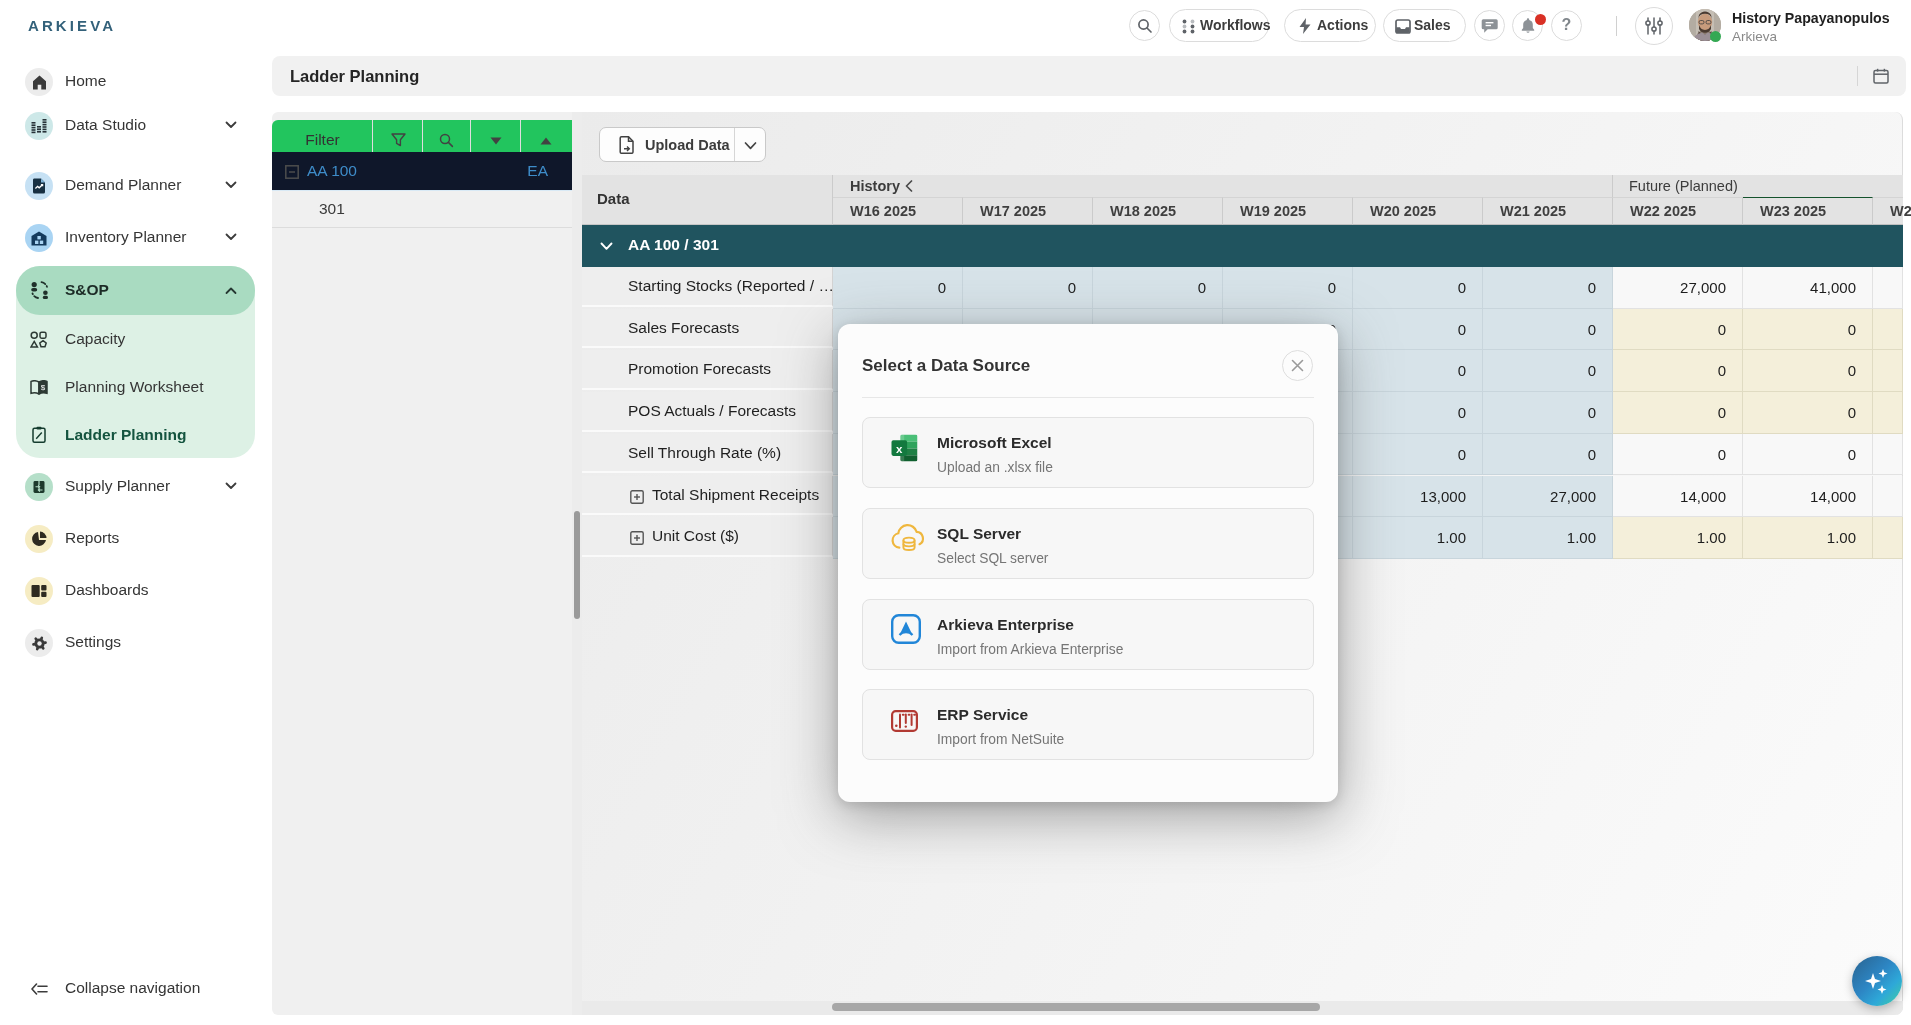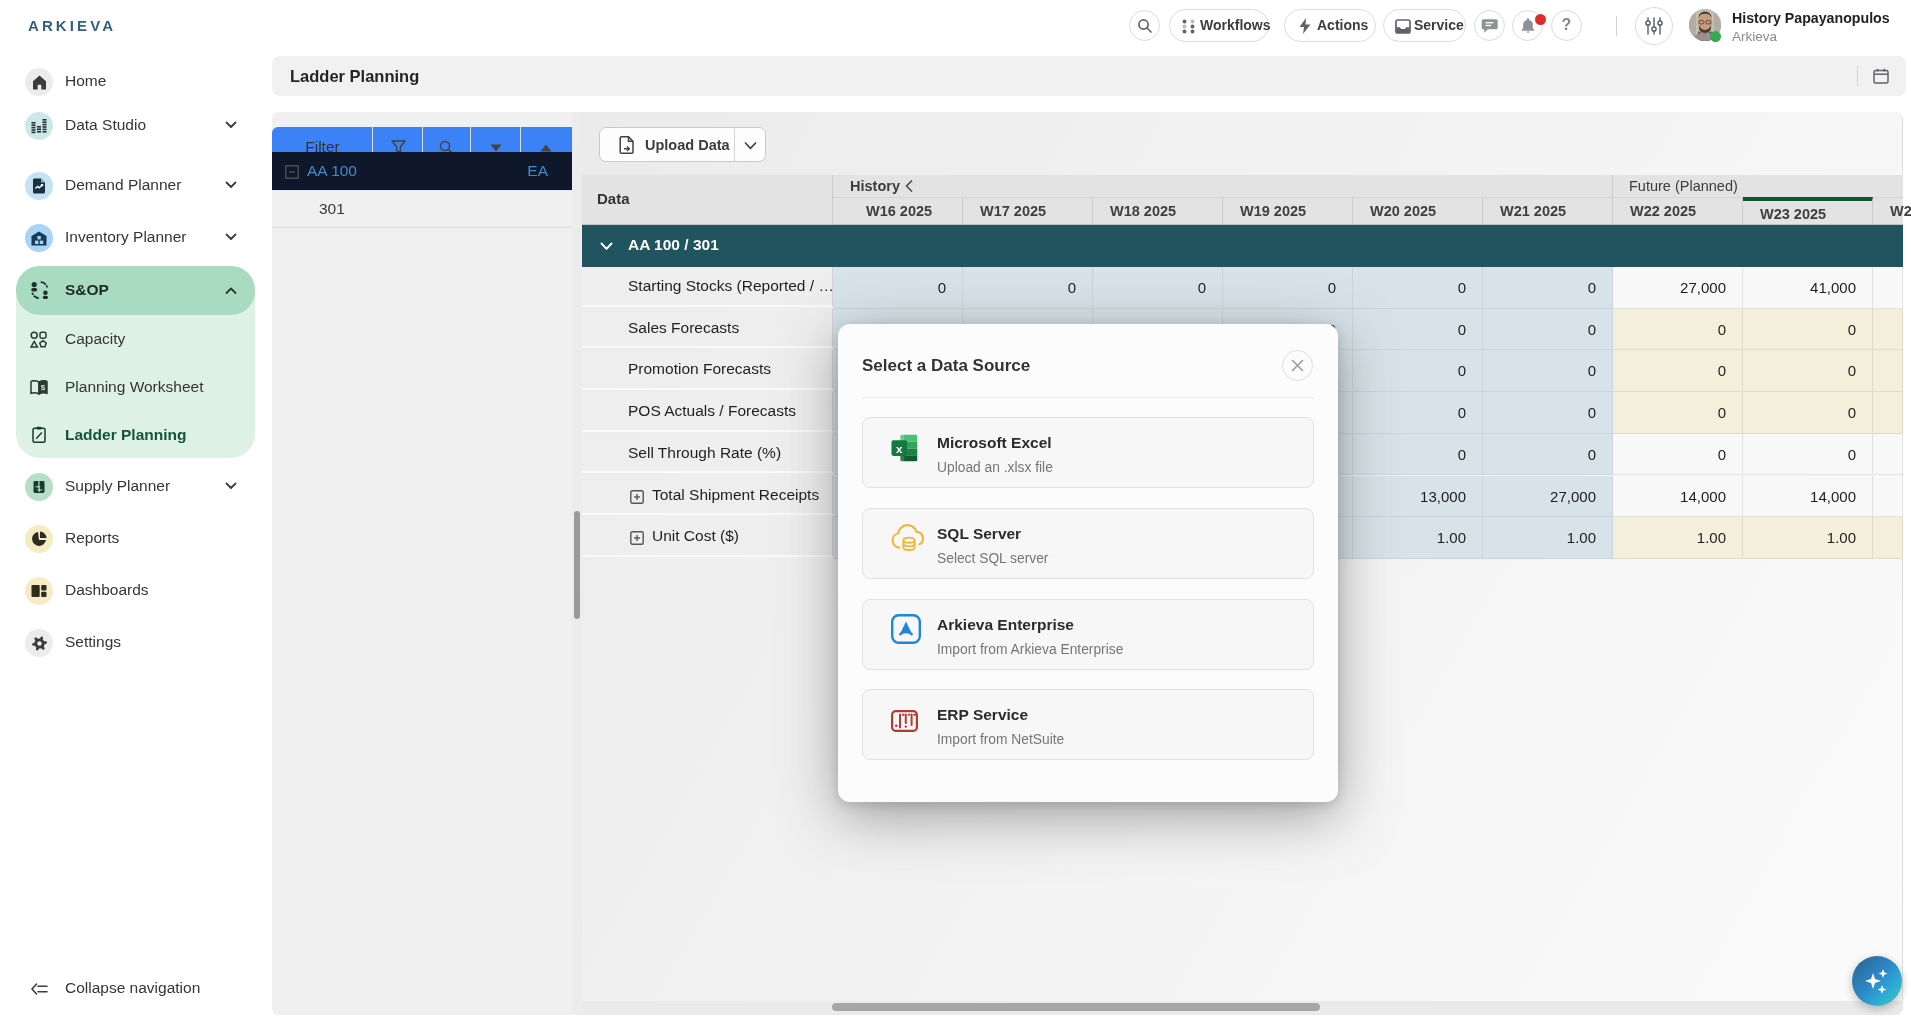--- a/index.html
+++ b/index.html
@@ -26,21 +26,21 @@
   .nav-chev { position:absolute; left:225px; top:21px; }
 
   
   #lpbar { position:absolute; left:272px; top:56px; width:1634px; height:40px; background:#f1f1f1;
     border-radius:8px; }
   #lpbar .t { position:absolute; left:18px; top:11px; font-size:16.5px; font-weight:bold; color:#252525; }
 
   
   #fpanel { position:absolute; left:272px; top:112px; width:300px; height:903px; background:#f0f0f0;
     border-radius:6px 0 0 6px; }
-  .fhcell { position:absolute; top:15px; height:40px; border-right:1px solid #dedede; background:#3b82f6; }
+  .fhcell { position:absolute; top:8px; height:40px; border-right:1px solid #dedede; background:#22c55e; }
   #aa-row { position:absolute; left:0; top:40px; width:300px; height:39px; background:#0f172a;
     border-bottom:1px solid #d8e9f5; }
   #row301 { position:absolute; left:0; top:79px; width:300px; height:37px; background:#f0f0f0;
     border-bottom:1px solid #dcdcdc; }
 
   
   #vtrack { position:absolute; left:572px; top:112px; width:10px; height:903px; background:#ececec; }
   #vthumb { position:absolute; left:574px; top:511px; width:6px; height:108px; background:#9a9a9a; border-radius:3px; }
 
   
@@ -100,21 +100,21 @@
         <path d="M8 0 L1.5 9 L6 9 L5 16 L12.5 6.5 L7.6 6.5 Z" fill="#5f6368"></path>
       </svg>
       <span style="position:absolute;left:32px;">Actions</span>
     </div>
 
     <div class="pill" style="left:1383px; width:83px;">
       <svg width="16" height="15" viewBox="0 0 16 15" style="left:11px;top:9px;">
         <path d="M2.7 1 h10.6 a1.7 1.7 0 0 1 1.7 1.7 v9.6 a1.7 1.7 0 0 1 -1.7 1.7 h-10.6 a1.7 1.7 0 0 1 -1.7 -1.7 v-9.6 a1.7 1.7 0 0 1 1.7 -1.7 z" fill="none" stroke="#5f6368" stroke-width="1.7"></path>
         <path d="M1.4 8.2 h3.6 l1 1.8 h4 l1-1.8 h3.6 v4.1 a1.7 1.7 0 0 1 -1.7 1.7 h-10.6 a1.7 1.7 0 0 1 -1.7 -1.7 z" fill="#5f6368"></path>
       </svg>
-      <span style="position:absolute;left:30px;">Service</span>
+      <span style="position:absolute;left:30px;">Sales</span>
     </div>
 
     <div class="cbtn" style="left:1474px;">
       <svg width="17" height="16" viewBox="0 0 17 16" style="left:6px;top:7px;">
         <path d="M2 1 h13 a1.5 1.5 0 0 1 1.5 1.5 v7 a1.5 1.5 0 0 1 -1.5 1.5 h-8.5 l-3.5 3.5 v-3.5 h-1 a1.5 1.5 0 0 1 -1.5 -1.5 v-7 a1.5 1.5 0 0 1 1.5 -1.5 z" fill="#8d9297" transform="translate(0.2,0.2)"></path>
         <line x1="4.6" y1="4.7" x2="12.4" y2="4.7" stroke="#fff" stroke-width="1.4"></line>
         <line x1="4.6" y1="7.5" x2="10" y2="7.5" stroke="#fff" stroke-width="1.4"></line>
       </svg>
     </div>
 
@@ -424,41 +424,41 @@
 <div class="abs" style="left:833px;top:175px;width:780px;height:22px;background:#e3e3e3;border-right:1px solid #cbcbcb;">
         <div class="abs" style="left:17px;top:2.5px;font-weight:bold;font-size:14.5px;color:#3c3c3c;">History</div>
         <svg width="8" height="12" viewBox="0 0 8 12" style="position:absolute;left:72px;top:5px;">
           <path d="M6.5 1 L1.5 6 L6.5 11" fill="none" stroke="#4a4a4a" stroke-width="1.7" stroke-linecap="round" stroke-linejoin="round"></path>
         </svg>
       </div>
 <div class="abs" style="left:1613px;top:175px;width:290px;height:22px;background:#e3e3e3;">
         <div class="abs" style="left:16px;top:2.5px;font-weight:normal;font-size:14.5px;color:#3c3c3c;">Future (Planned)</div>
       </div>
 <div class="abs" style="left:833px;top:197px;width:130px;height:28px;background:#e3e3e3;border-right:1px solid #cbcbcb;border-bottom:1px solid #bfbfbf;border-top:1px solid #d4d4d4;">
-        <div class="abs" style="left:17px;top:5px;font-weight:bold;font-size:14.5px;color:#3f3f3f;white-space:nowrap;margin-left:16px;">W16 2025</div>
+        <div class="abs" style="left:17px;top:5px;font-weight:bold;font-size:14.5px;color:#3f3f3f;white-space:nowrap;">W16 2025</div>
       </div>
 <div class="abs" style="left:963px;top:197px;width:130px;height:28px;background:#e3e3e3;border-right:1px solid #cbcbcb;border-bottom:1px solid #bfbfbf;border-top:1px solid #d4d4d4;">
         <div class="abs" style="left:17px;top:5px;font-weight:bold;font-size:14.5px;color:#3f3f3f;white-space:nowrap;">W17 2025</div>
       </div>
 <div class="abs" style="left:1093px;top:197px;width:130px;height:28px;background:#e3e3e3;border-right:1px solid #cbcbcb;border-bottom:1px solid #bfbfbf;border-top:1px solid #d4d4d4;">
         <div class="abs" style="left:17px;top:5px;font-weight:bold;font-size:14.5px;color:#3f3f3f;white-space:nowrap;">W18 2025</div>
       </div>
 <div class="abs" style="left:1223px;top:197px;width:130px;height:28px;background:#e3e3e3;border-right:1px solid #cbcbcb;border-bottom:1px solid #bfbfbf;border-top:1px solid #d4d4d4;">
         <div class="abs" style="left:17px;top:5px;font-weight:bold;font-size:14.5px;color:#3f3f3f;white-space:nowrap;">W19 2025</div>
       </div>
 <div class="abs" style="left:1353px;top:197px;width:130px;height:28px;background:#e3e3e3;border-right:1px solid #cbcbcb;border-bottom:1px solid #bfbfbf;border-top:1px solid #d4d4d4;">
         <div class="abs" style="left:17px;top:5px;font-weight:bold;font-size:14.5px;color:#3f3f3f;white-space:nowrap;">W20 2025</div>
       </div>
 <div class="abs" style="left:1483px;top:197px;width:130px;height:28px;background:#e3e3e3;border-right:1px solid #cbcbcb;border-bottom:1px solid #bfbfbf;border-top:1px solid #d4d4d4;">
         <div class="abs" style="left:17px;top:5px;font-weight:bold;font-size:14.5px;color:#3f3f3f;white-space:nowrap;">W21 2025</div>
       </div>
 <div class="abs" style="left:1613px;top:197px;width:130px;height:28px;background:#e3e3e3;border-right:1px solid #cbcbcb;border-bottom:1px solid #bfbfbf;border-top:1px solid #d4d4d4;">
         <div class="abs" style="left:17px;top:5px;font-weight:bold;font-size:14.5px;color:#3f3f3f;white-space:nowrap;">W22 2025</div>
       </div>
-<div class="abs" style="left:1743px;top:197px;width:130px;height:28px;background:#e3e3e3;border-right:1px solid #cbcbcb;border-bottom:1px solid #bfbfbf;border-top:4px solid #14532d;">
+<div class="abs" style="left:1743px;top:197px;width:130px;height:28px;background:#e3e3e3;border-right:1px solid #cbcbcb;border-bottom:1px solid #bfbfbf;border-top:1px solid #14532d;">
         <div class="abs" style="left:17px;top:5px;font-weight:bold;font-size:14.5px;color:#3f3f3f;white-space:nowrap;">W23 2025</div>
       </div>
 <div class="abs" style="left:1873px;top:197px;width:30px;height:28px;background:#e3e3e3;border-bottom:1px solid #bfbfbf;border-top:1px solid #d4d4d4;">
         <div class="abs" style="left:17px;top:5px;font-weight:bold;font-size:14.5px;color:#3f3f3f;white-space:nowrap;">W24 2</div>
       </div>
 <div class="abs" style="left:582px;top:225px;width:1321px;height:42px;background:#20545f;">
         <svg width="13" height="9" viewBox="0 0 13 9" style="position:absolute;left:18px;top:17px;">
           <path d="M1.5 1.5 L6.5 6.8 L11.5 1.5" fill="none" stroke="#fff" stroke-width="1.9" stroke-linecap="round" stroke-linejoin="round"></path>
         </svg>
         <div class="abs" style="left:46px;top:11px;font-weight:bold;font-size:15.5px;color:#fff;">AA 100 / 301</div>

